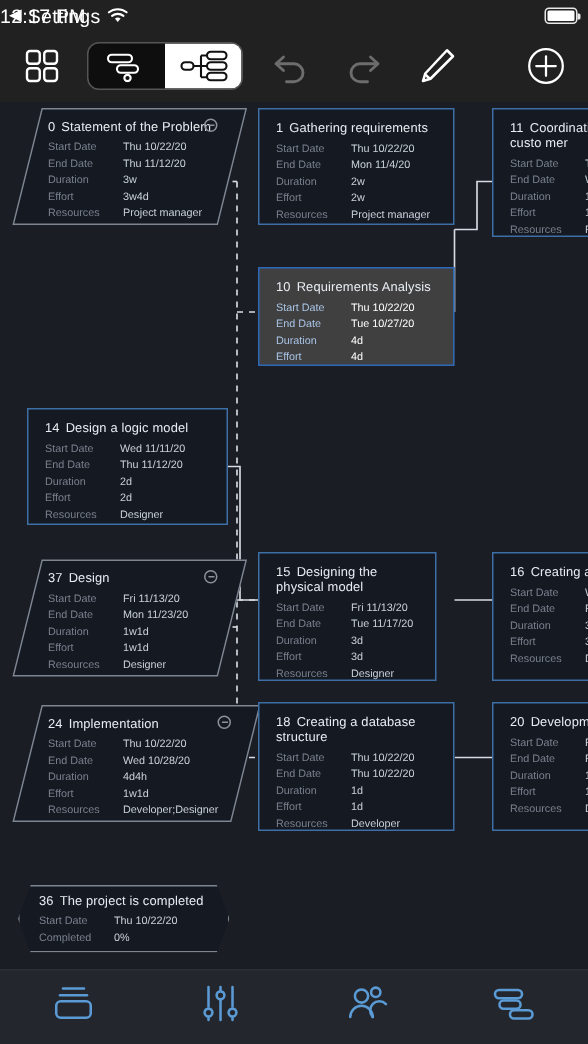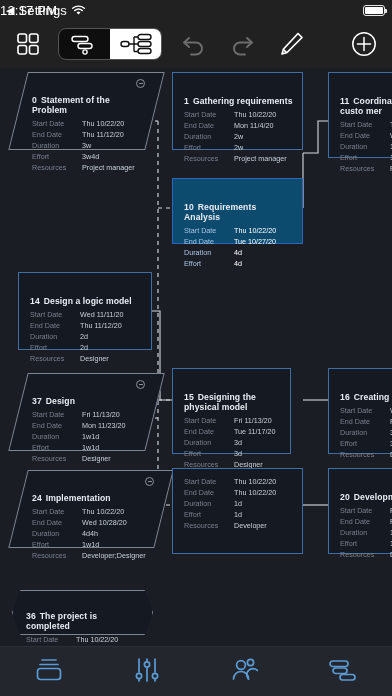--- a/index.html
+++ b/index.html
@@ -77,25 +77,25 @@
     border: 1.2px solid #7e8692;
     transform: skewX(-14deg);
   }
   .hex-shape {
     position: absolute; inset: 0;
     background: #151922;
     border: 1.2px solid #7e8692;
     clip-path: polygon(6% 0, 94% 0, 100% 50%, 94% 100%, 6% 100%, 0 50%);
   }
   .card-inner { position: absolute; inset: 0; padding: 7px 10px 7px 14px; }
-  .card.selected .card-body { background: #0c4a6e; border-color: #2d68b8; }
+  .card.selected .card-body { background: #404040; border-color: #2d68b8; }
 
   .card-title {
-    color: #e9edf2; font-size: 8.6px; font-weight: bold;
-    line-height: 10px; margin-bottom: 3px; letter-spacing: .1px; margin-top: 16px;
+    color: #e9edf2; font-size: 8.6px; font-weight: normal;
+    line-height: 10px; margin-bottom: 3px; letter-spacing: .1px;
   }
   .card-title .num { margin-right: 4px; }
   .rows { display: block; }
   .row { display: flex; line-height: 11px; height: 11px; }
   .row .k { color: #79808d; font-size: 7.2px; width: 50px; flex: none; }
   .row .v { color: #c9d1da; font-size: 7.2px; }
   .card.selected .row .k { color: #a9c4e6; }
   .card.selected .row .v { color: #ffffff; }
   .collapse {
     position: absolute; top: 7px; right: 10px;
@@ -494,20 +494,23 @@
             </div>
         </div>
       </div>
       <div class="collapse">
           <i></i>
         </div>
     </div>
 
     <div class="card" style="left:172px; top:400px; width:131px; height:86px;">
       <div class="card-body">
+        <div class="card-title">
+          <span class="num">18</span><span>Creating a database structure</span>
+        </div>
         <div class="rows">
           <div class="row">
               <span class="k">Start Date</span>
               <span class="v">Thu 10/22/20</span>
             </div>
           <div class="row">
               <span class="k">End Date</span>
               <span class="v">Thu 10/22/20</span>
             </div>
           <div class="row">

